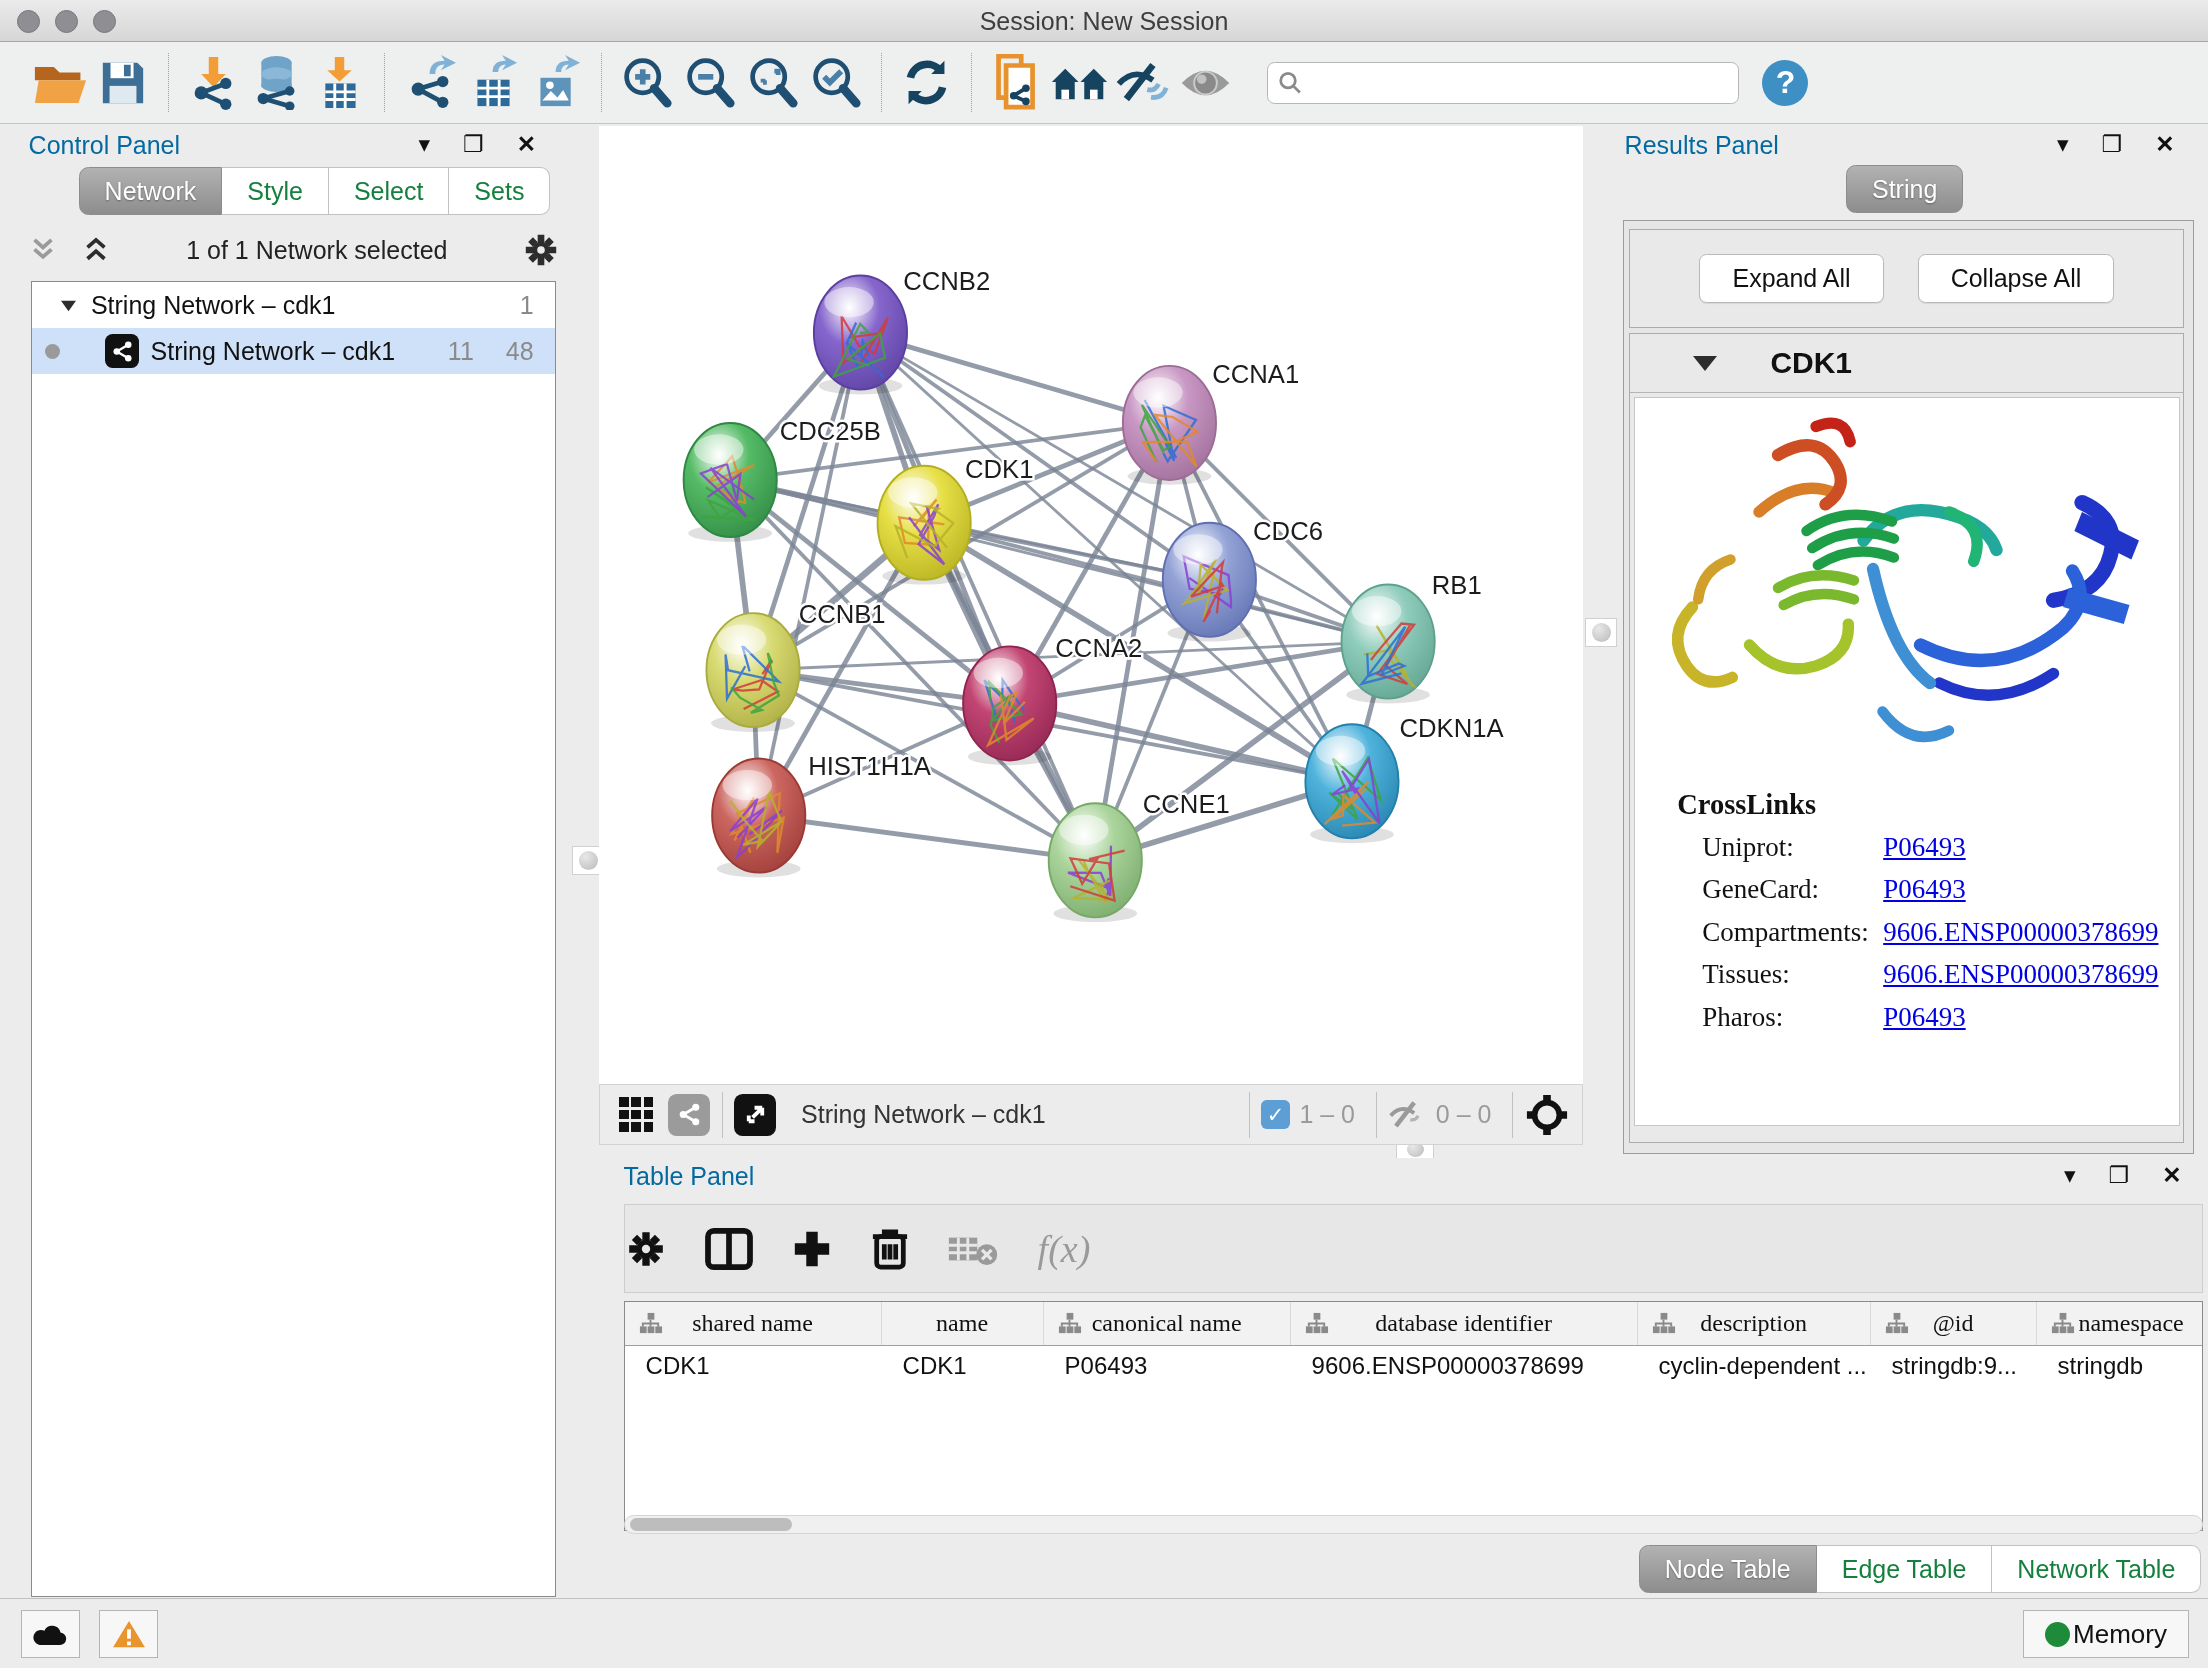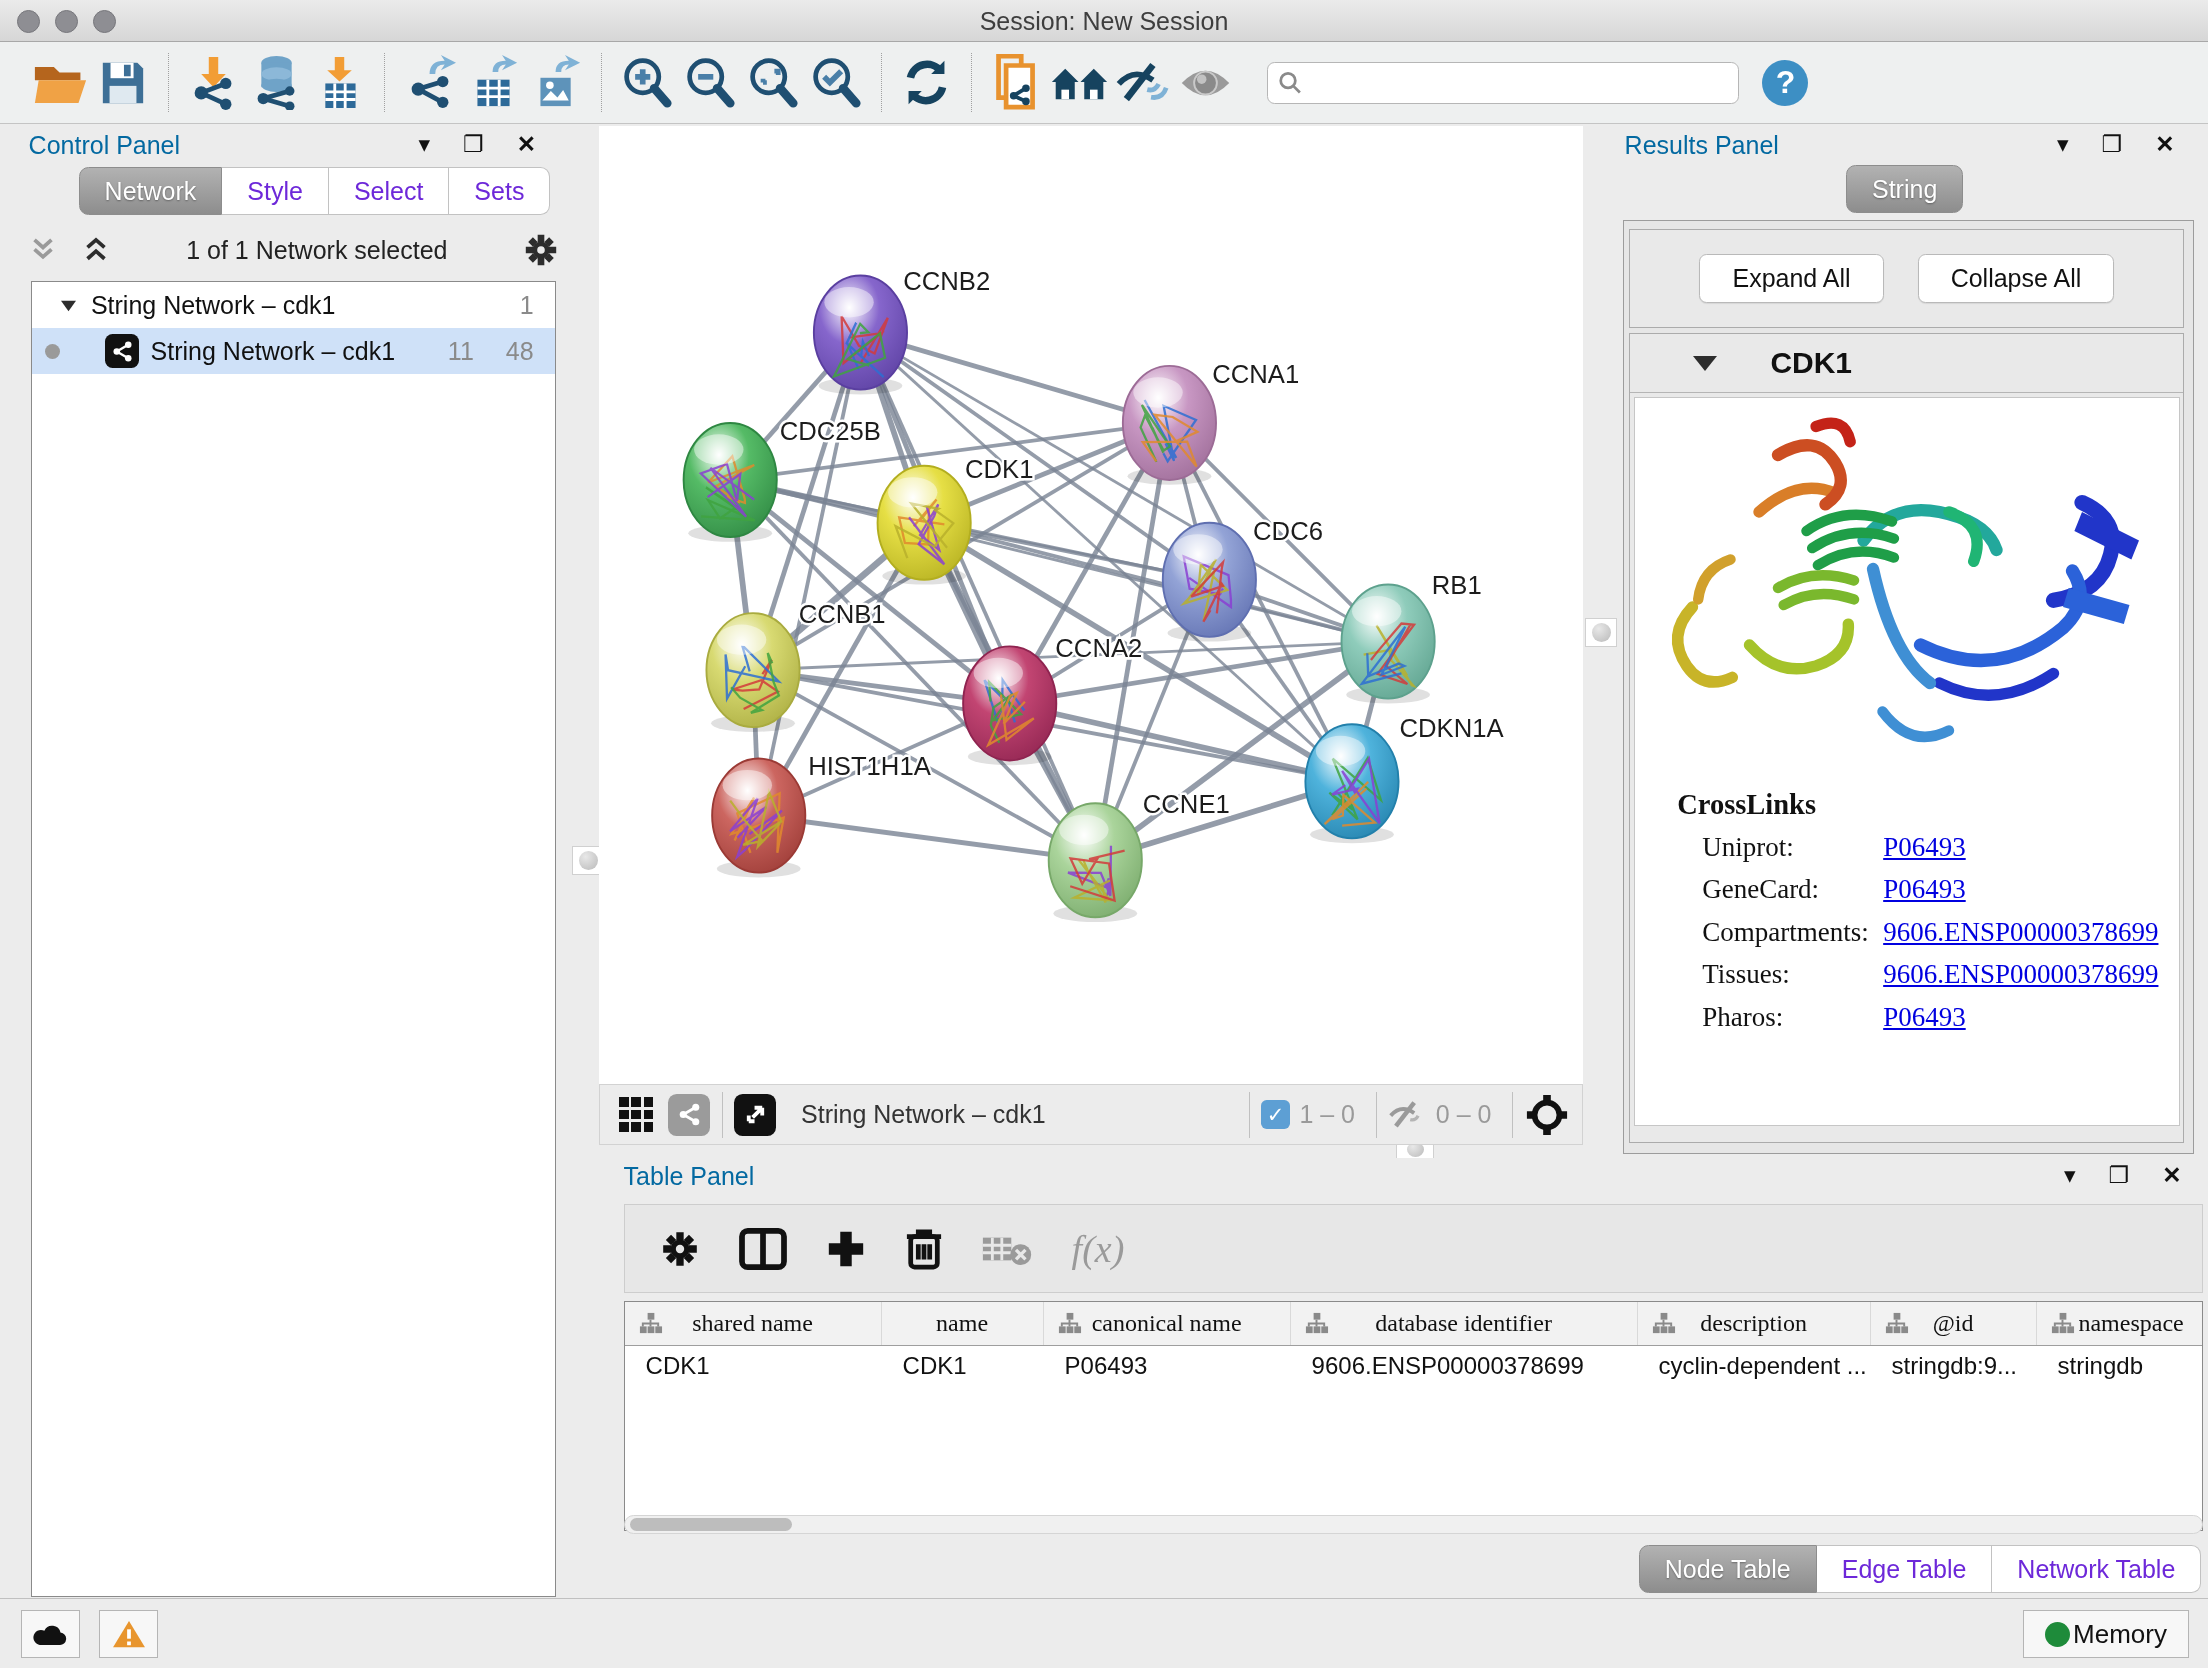--- a/index.html
+++ b/index.html
@@ -22,21 +22,21 @@
   .searchbox input { border:none; outline:none; font-size:23px; width:100%; background:transparent; }
   .help-btn { width:46px; height:46px; border-radius:50%; background:#3d8fc4; color:#fff; font-size:32px;
     font-weight:bold; display:flex; align-items:center; justify-content:center; margin-left:23px; }
 
   
   .panel-head { position:absolute; left:0; top:0; width:100%; height:36px; }
   .panel-title { position:absolute; left:21px; top:3.8px; font-size:25px; color:#0369a1; }
   .panel-ctrls { position:absolute; right:13.3px; top:3.8px; font-size:23px; color:#111; letter-spacing:13.3px; }
   .panel-ctrls .x { font-weight:bold; }
   .seg-row { position:absolute; display:flex; }
-  .seg { height:48px; background:#fff; border:1px solid #c2c2c2; border-left:none; font-size:25px; color:#6d28d9;
+  .seg { height:48px; background:#fff; border:1px solid #c2c2c2; border-left:none; font-size:25px; color:#15803d;
     display:flex; align-items:center; justify-content:center; padding:0 25px; }
   .seg:first-child { border-left:1px solid #c2c2c2; border-radius:9.5px 0 0 9.5px; }
   .seg:last-child { border-radius:0 9.5px 9.5px 0; }
   .seg.sel { background:linear-gradient(#b2b2b2,#8d8d8d); color:#fff; text-shadow:0 1px 1.9px rgba(0,0,0,.35);
     border-color:#8d8d8d;margin-left:8px; }
   .seg.single { border-radius:9.5px; border-left:1px solid #8d8d8d; }
 
   
   .control-panel { position:absolute; left:7.6px; top:127px; width:555px; height:1470px; background:#ececec; }
   .cp-status { position:absolute; left:19px; top:101px; width:533px; height:44px; display:flex; align-items:center;gap:12px; }
@@ -86,21 +86,21 @@
   .rp-desc { font-size:26px; color:#111; margin:13.3px 0 0 25px; }
   .crosslinks { font-family:"Liberation Serif",serif; }
   .cl-title { font-size:28.5px; font-weight:bold; color:#111; margin:7.6px 0 5.7px 42px; }
   .cl-row { display:flex; font-size:27px; margin:11.4px 0 0 67px; }
   .cl-row .lab { width:181px; color:#111; }
   .cl-row a { color:#0000e0; text-decoration:underline; }
 
   
   .table-panel { position:absolute; left:616px; top:1158px; width:1592px; height:439px; background:#ececec; }
   .tp-toolbar { position:absolute; left:7.6px; top:46px; width:1579px; height:89px; background:#e7e7e7;
-    border:1px solid #cdcdcd; display:flex; align-items:center; gap:38px; padding-left:34px; }
+    border:1px solid #cdcdcd; display:flex; align-items:center; gap:38px; }
   .tp-table { position:absolute; left:7.6px; top:143px; width:1579px; height:230px; background:#fff;
     border:1.9px solid #8a8a8a; overflow:hidden; }
   .thead { display:flex; height:44px; background:#f2f2f2; border-bottom:1px solid #9e9e9e;font-family:Liberation Serif, serif; }
   .th { display:flex; align-items:center; justify-content:center; font-size:24px; color:#111;
     border-right:1px solid #d9d9d9; position:relative; flex:none; }
   .th .tree-ic { position:absolute; left:13.3px; top:8.6px; }
   .trow { display:flex; height:40px; align-items:center; }
   .td { font-size:24px; color:#111; padding-left:21px; flex:none; white-space:nowrap; overflow:hidden; }
   .hscroll { position:absolute; left:7.6px; bottom:63px; width:1579px; height:19px; background:#f0f0f0;
     border:1px solid #d5d5d5; border-radius:9.5px; }

